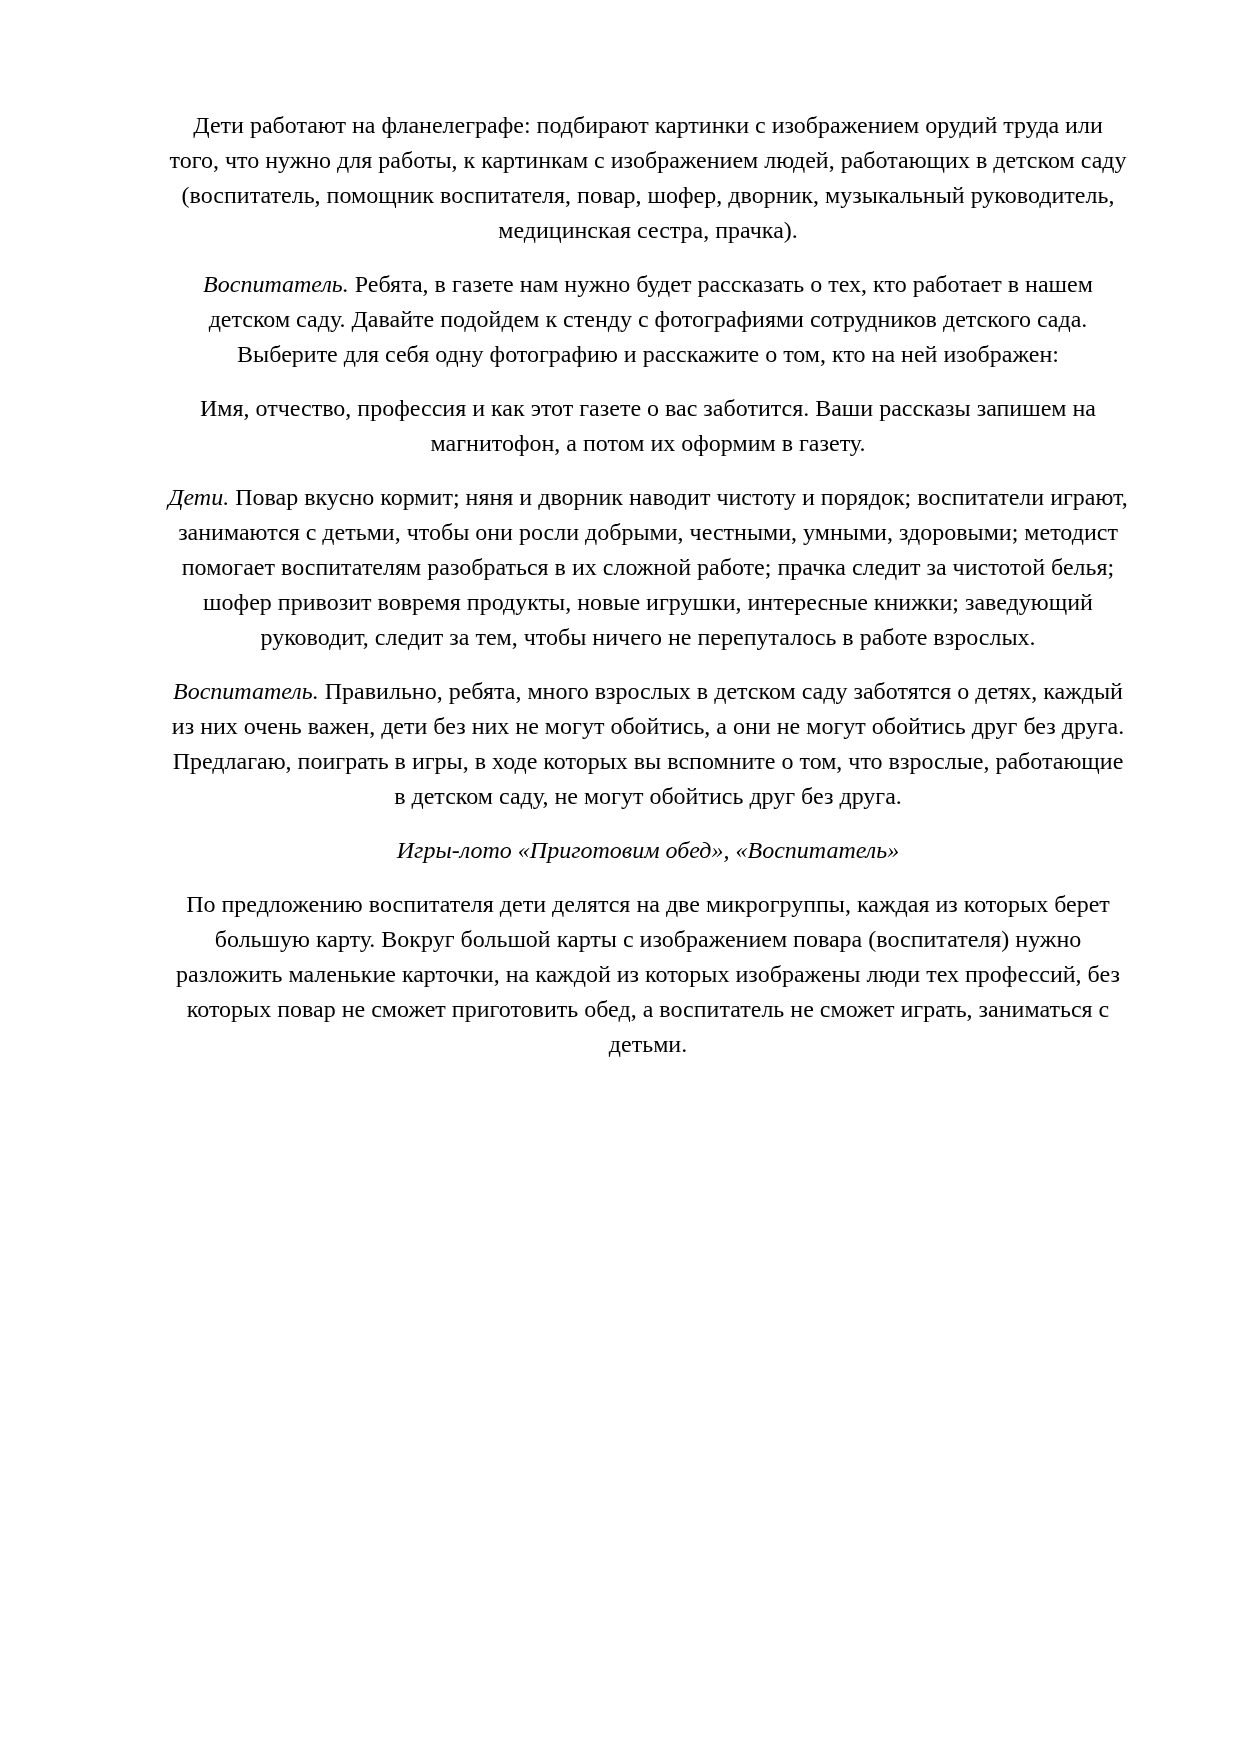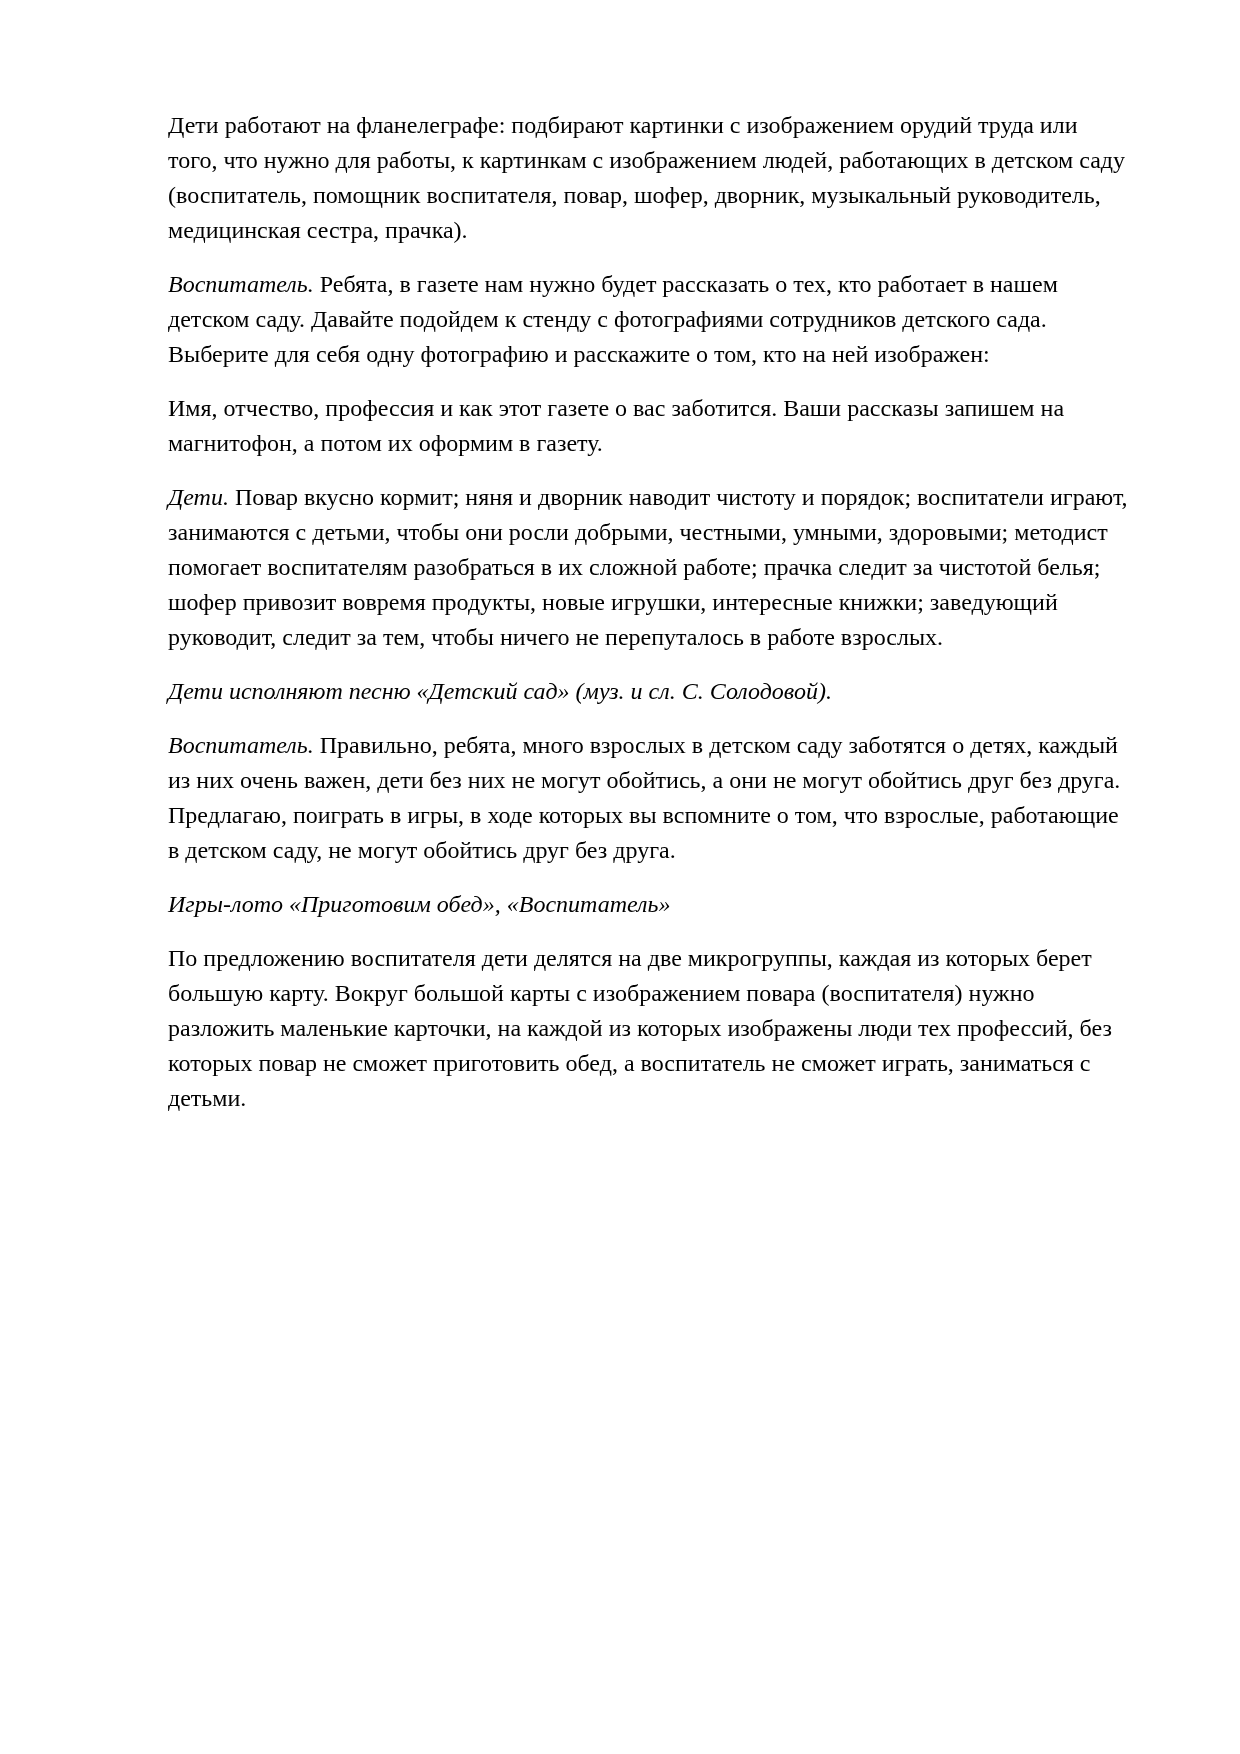--- a/index.html
+++ b/index.html
@@ -16,21 +16,21 @@
   }
   .content {
     position: absolute;
     top: 108px;
     left: 168px;
     width: 960px;
     color: #000000;
     font-family: "Liberation Serif", serif;
     font-size: 24px;
     line-height: 35px;
-    text-align: left;
+    text-align: center;
   }
   .para {
     margin: 0 0 19px 0;
     padding: 0;
   }
   .para .lead {
     font-style: italic;
     margin-top: 17px;
   }
   .para.italic {
@@ -45,21 +45,20 @@
 
     <p class="para"><span class="lead"></span><span>Дети работают на фланелеграфе: подбирают картинки с изображением орудий труда или того, что нужно для работы, к картинкам с изображением людей, работающих в детском саду (воспитатель, помощник воспитателя, повар, шофер, дворник, музыкальный руководитель, медицинская сестра, прачка).</span></p>
 
     <p class="para"><span class="lead">Воспитатель. </span><span>Ребята, в газете нам нужно будет рассказать о тех, кто работает в нашем детском саду. Давайте подойдем к стенду с фотографиями сотрудников детского сада. Выберите для себя одну фотографию и расскажите о том, кто на ней изображен:</span></p>
 
     <p class="para"><span class="lead"></span><span>Имя, отчество, профессия и как этот газете о вас заботится. Ваши рассказы запишем на магнитофон, а потом их оформим в газету.</span></p>
 
     <p class="para"><span class="lead">Дети. </span><span>Повар вкусно кормит; няня и дворник наводит чистоту и порядок; воспитатели играют, занимаются с детьми, чтобы они росли добрыми, честными, умными, здоровыми; методист помогает воспитателям разобраться в их сложной работе; прачка следит за чистотой белья; шофер привозит вовремя продукты, новые игрушки, интересные книжки; заведующий руководит, следит за тем, чтобы ничего не перепуталось в работе взрослых.</span></p>
 
 
-    <p class="para italic"><span class="lead"></span><span>Дети исполняют песню «Детский сад» (муз. и сл. С. Солодовой).</span></p>
 
 
 
     <p class="para"><span class="lead">Воспитатель. </span><span>Правильно, ребята, много взрослых в детском саду заботятся о детях, каждый из них очень важен, дети без них не могут обойтись, а они не могут обойтись друг без друга. Предлагаю, поиграть в игры, в ходе которых вы вспомните о том, что взрослые, работающие в детском саду, не могут обойтись друг без друга.</span></p>
 
     <p class="para italic"><span class="lead"></span><span>Игры-лото «Приготовим обед», «Воспитатель»</span></p>
 
     <p class="para"><span class="lead"></span><span>По предложению воспитателя дети делятся на две микрогруппы, каждая из которых берет большую карту. Вокруг большой карты с изображением повара (воспитателя) нужно разложить маленькие карточки, на каждой из которых изображены люди тех профессий, без которых повар не сможет приготовить обед, а воспитатель не сможет играть, заниматься с детьми.</span></p>
 
   </div>

